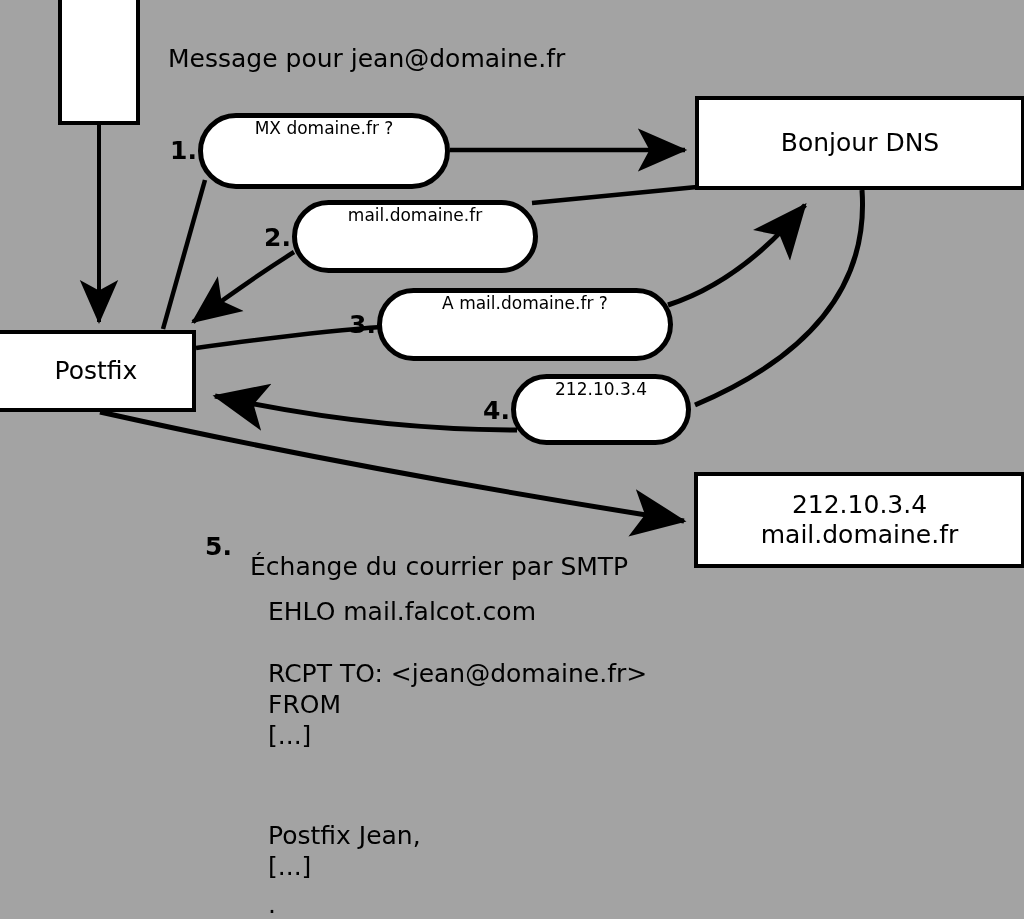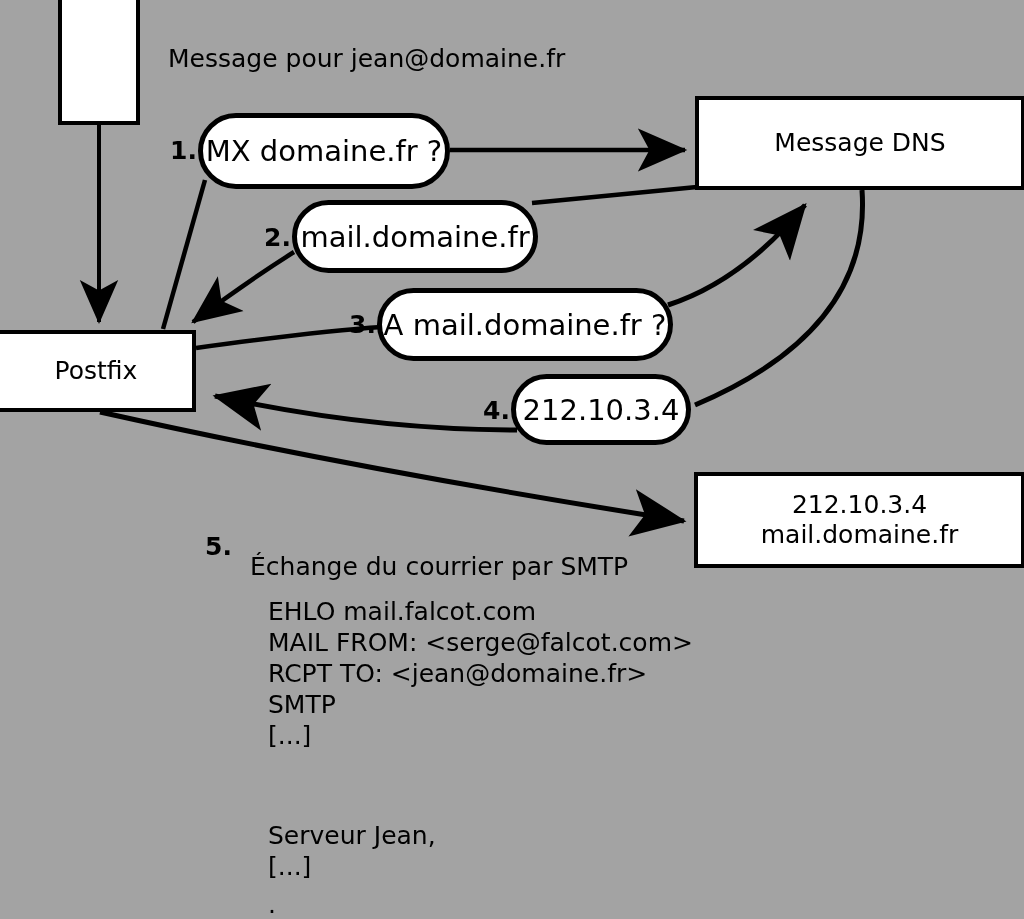--- a/index.html
+++ b/index.html
@@ -37,23 +37,23 @@
     font-size: 25px;
     color: #000000;
   }
   .bubble {
     position: absolute;
     box-sizing: border-box;
     border: 5px solid #000000;
     background: #ffffff;
     border-radius: 999px;
     display: flex;
-    align-items: center;
+    align-items: flex-start;
     justify-content: center;
-    font-size: 29px;
+    font-size: 17px;
     color: #000000;
     white-space: nowrap;
   }
   .step-num {
     position: absolute;
     font-weight: bold;
     font-size: 25px;
     color: #000000;
     z-index: 6;
   }
@@ -111,21 +111,21 @@
       <span></span>
     </div>
 
     <div class="plain-text" style="left:168px; top:44px;">Message pour jean@domaine.fr</div>
 
     <div class="node-box" style="left:-4px; top:330px; width:200px; height:82px;">
       <span>Postfix</span>
     </div>
 
     <div class="node-box" style="left:695px; top:96px; width:330px; height:94px;">
-      <span>Message DNS</span>
+      <span>Bonjour DNS</span>
     </div>
 
     <div class="node-box" style="left:694px; top:472px; width:331px; height:96px; flex-direction:column;">
       <span>212.10.3.4</span>
       <span>mail.domaine.fr</span>
     </div>
 
     <div class="step-num" style="left:170px; top:136px;">1.</div>
     <div class="bubble" style="left:198px; top:113px; width:252px; height:76px;">
       <span>MX domaine.fr ?</span>
@@ -143,23 +143,22 @@
 
     <div class="step-num" style="left:483px; top:396px;">4.</div>
     <div class="bubble" style="left:511px; top:374px; width:180px; height:71px;">
       <span>212.10.3.4</span>
     </div>
 
     <div class="step-num" style="left:205px; top:532px;">5.</div>
     <div class="plain-text" style="left:250px; top:532px;margin-top:20px;">Échange du courrier par SMTP</div>
 
     <div class="smtp-line" style="left:250px; top:597px;">EHLO mail.falcot.com</div>
-    <div class="smtp-line" style="left:250px; top:628px;">MAIL FROM: &lt;serge@falcot.com&gt;</div>
     <div class="smtp-line" style="left:250px; top:659px;">RCPT TO: &lt;jean@domaine.fr&gt;</div>
-    <div class="smtp-line" style="left:250px; top:690px;">SMTP</div>
+    <div class="smtp-line" style="left:250px; top:690px;">FROM</div>
     <div class="smtp-line" style="left:250px; top:721px;">[...]</div>
     <div class="smtp-line" style="left:250px; top:783px;"></div>
-    <div class="smtp-line" style="left:250px; top:821px;">Serveur Jean,</div>
+    <div class="smtp-line" style="left:250px; top:821px;">Postfix Jean,</div>
     <div class="smtp-line" style="left:250px; top:852px;">[...]</div>
     <div class="smtp-line" style="left:250px; top:890px;">.</div>
 
   </div>
 </div>
 
 </body></html>

